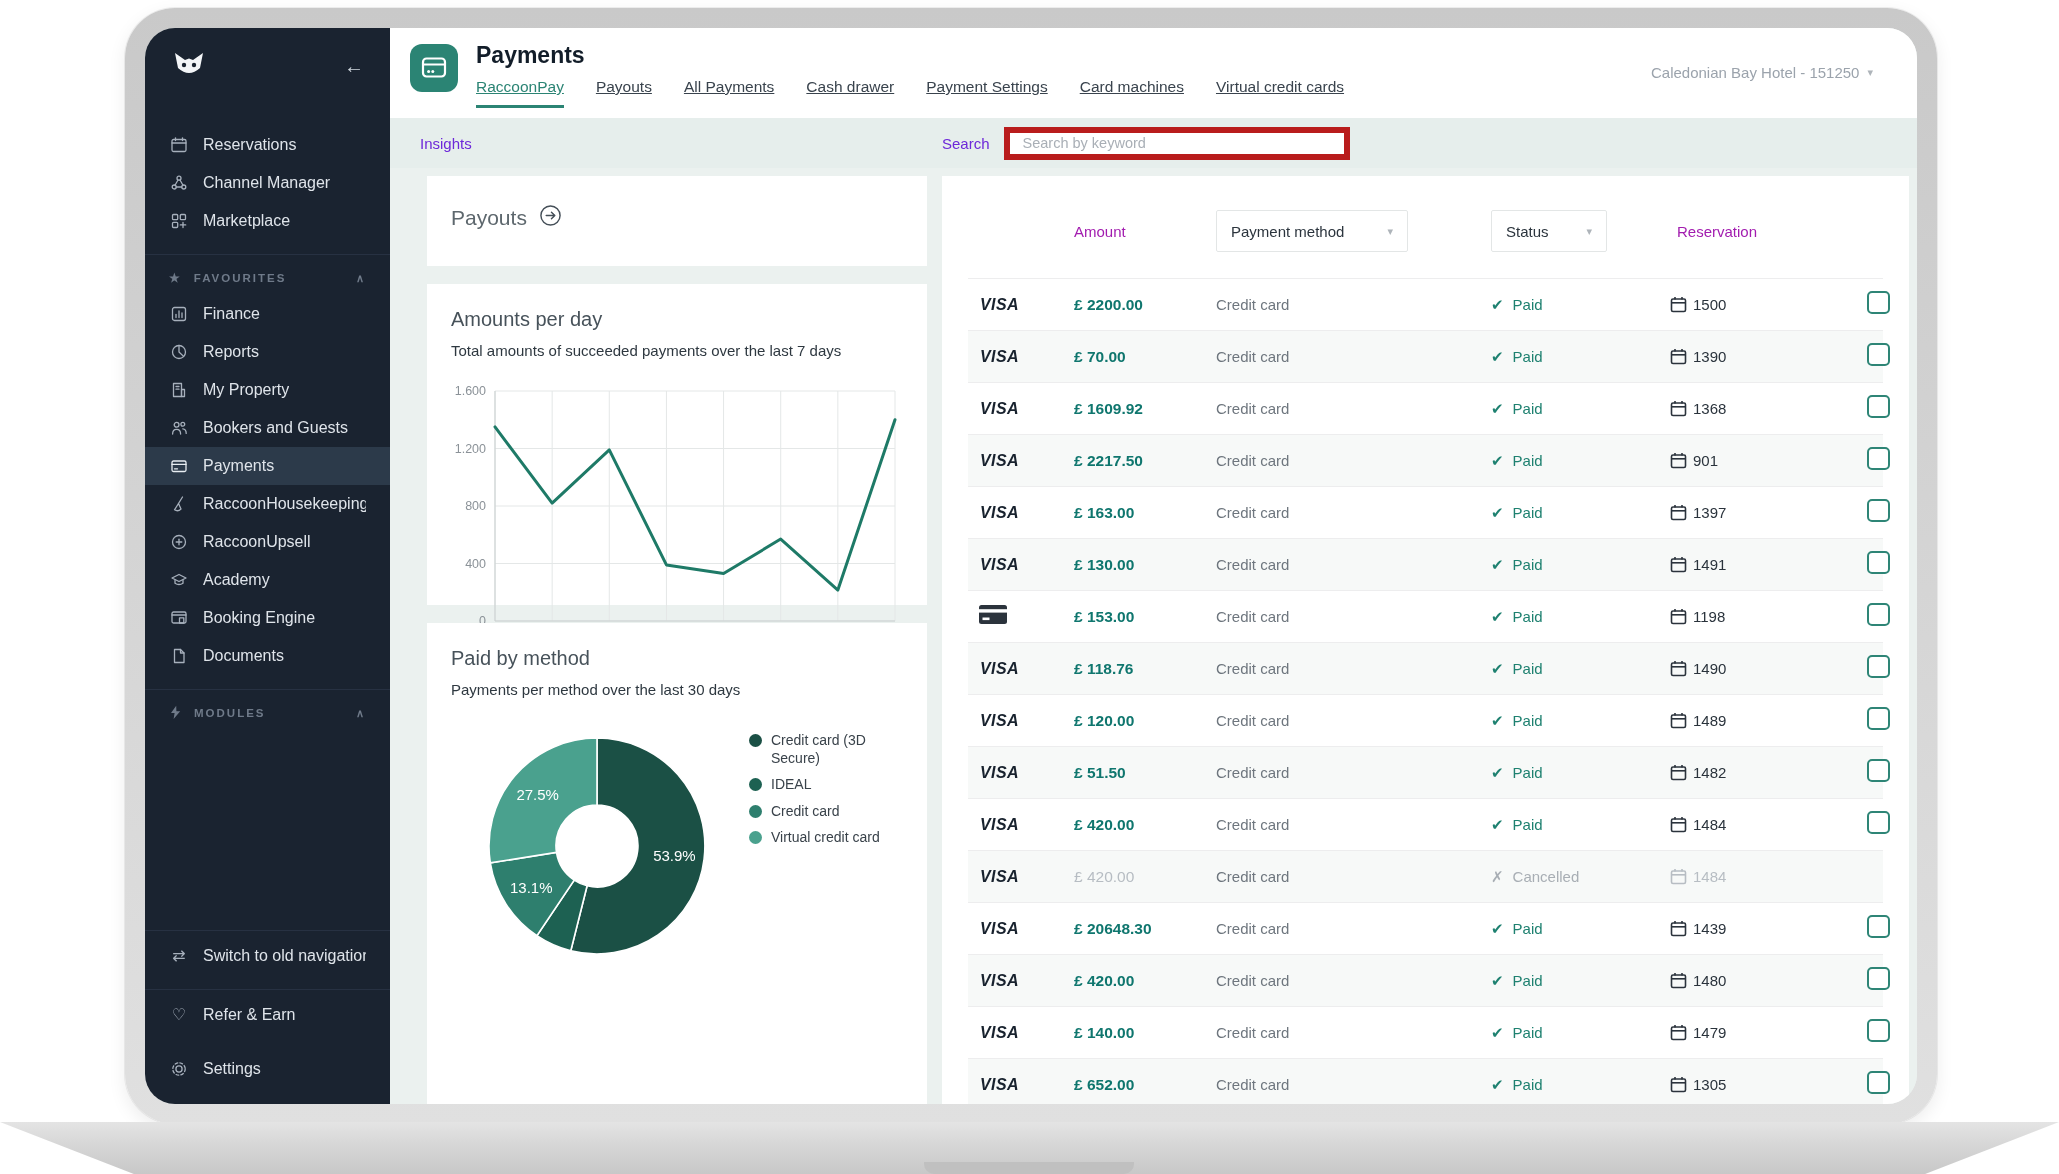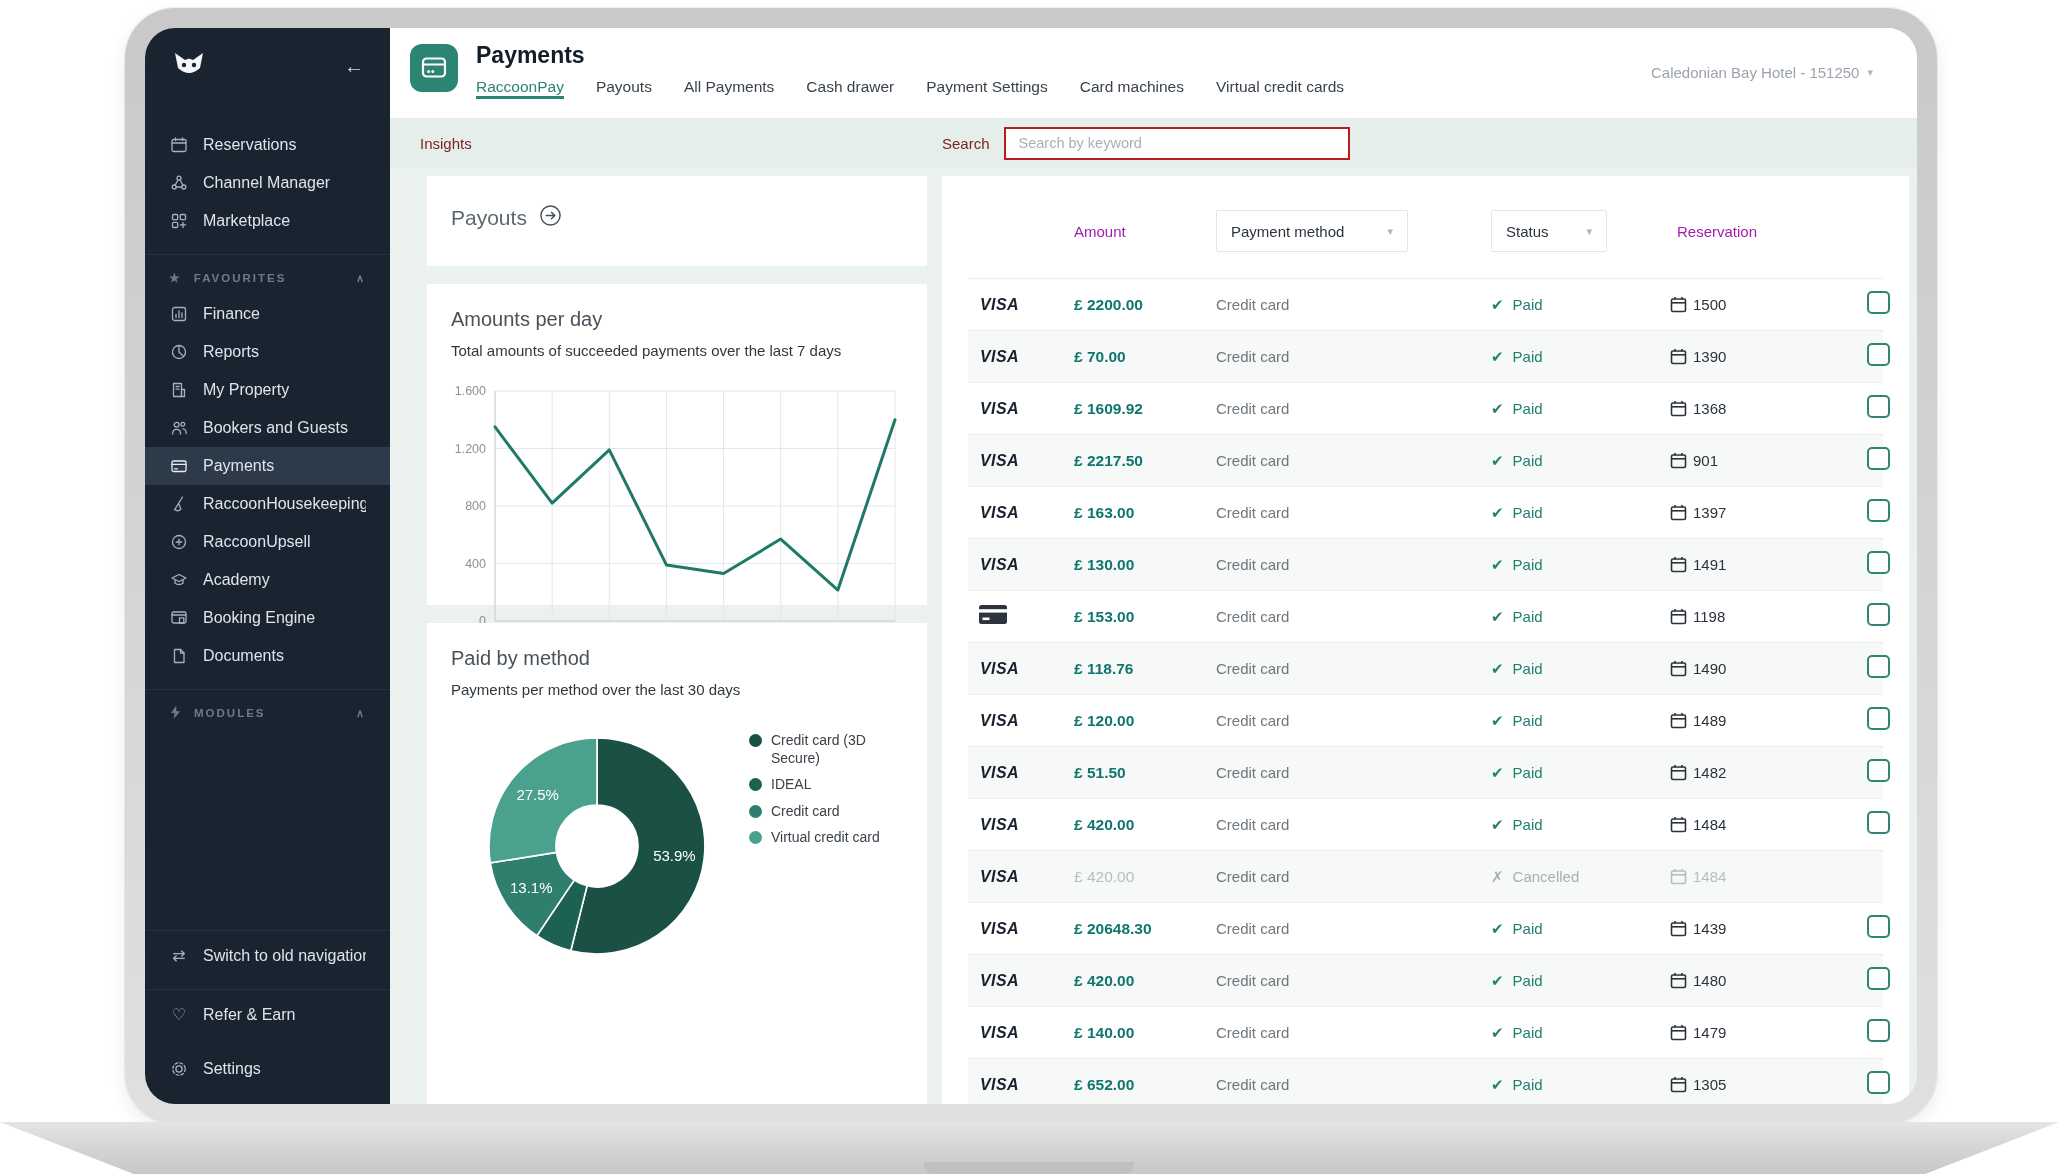--- a/index.html
+++ b/index.html
@@ -53,30 +53,30 @@
   .side-bottom { padding-bottom:16px; }
   
   .main { flex:1; display:flex; flex-direction:column; min-width:0; }
   .header { background:#fff; height:90px; position:relative; padding:14px 40px 0 20px; flex-shrink:0; }
   .app-icon {
     position:absolute; left:20px; top:16px; width:48px; height:48px; border-radius:12px;
     background:#2b8474; display:flex; align-items:center; justify-content:center;
   }
   .page-title { margin-left:66px; font-size:23px; font-weight:bold; color:#121d29; }
   .tabs { margin-left:66px; display:flex; gap:32px; margin-top:9px; font-size:15.5px; color:#39434d; }
-  .tab { cursor:pointer; white-space:nowrap; }
+  .tab { padding-bottom:9px; cursor:pointer; white-space:nowrap;text-decoration:underline; }
   .tab.active { color:#2b8474; border-bottom:3px solid #2b8474; }
   .property { position:absolute; right:44px; top:36px; color:#9ba3ac; font-size:15px; display:flex; align-items:center; gap:8px; cursor:pointer; }
   .chev { color:#aeb4ba; font-size:11px; }
   
   .subbar { background:#e6eeec; height:50px; display:flex; align-items:center; padding-left:30px; position:relative; flex-shrink:0; }
-  .subbar-label { font-size:15px; color:#7f1d1d; }
+  .subbar-label { font-size:15px; color:#6d28d9; }
   .search-wrap { position:absolute; left:552px; display:flex; align-items:center; gap:14px; }
   .search-input {
-    width:346px; height:33px; border:2px solid #b91c1c; background:#fff; font-size:14.5px;
+    width:346px; height:33px; border:6px solid #b91c1c; background:#fff; font-size:14.5px;
     padding:0 13px; color:#333; outline:none; font-family:"Liberation Sans", sans-serif;
   }
   .search-input::placeholder { color:#a9afb6; }
   
   .content { flex:1; display:flex; gap:15px; padding:8px 8px 0 37px; background:#ebf1ef; min-height:0; }
   .insights-col { width:500px; flex-shrink:0; display:flex; flex-direction:column; gap:18px; min-height:0; }
   .panel { background:#fff; }
   .payouts-panel { height:90px; padding:28px 24px 0 24px; flex-shrink:0; }
   .payouts-title { display:flex; align-items:center; gap:12px; font-size:21px; color:#5d676d; }
   .chart-panel { padding:24px 24px 18px 24px; }

